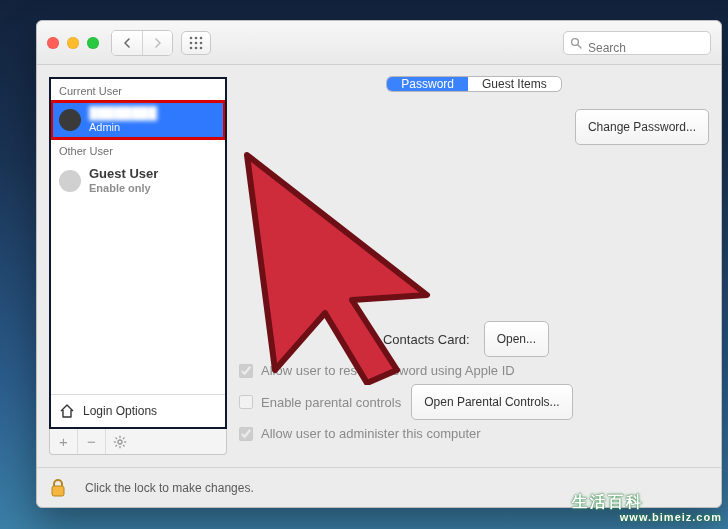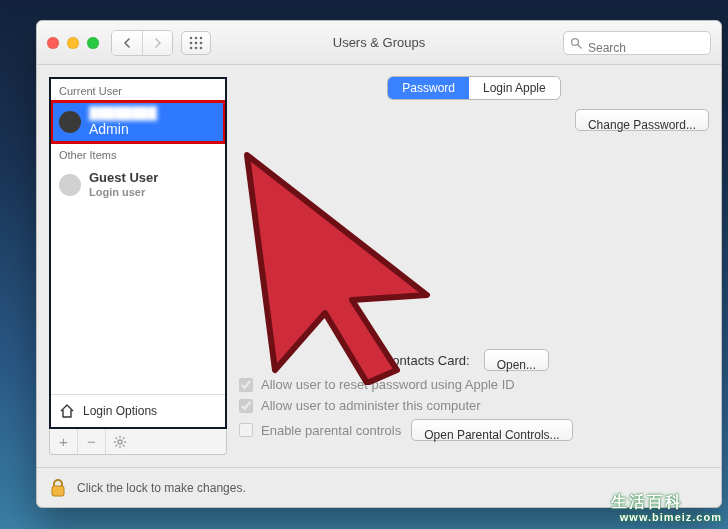--- a/index.html
+++ b/index.html
@@ -42,47 +42,47 @@
   .userlist .section-header { font-size:11px; color:#6f6f6f; padding: 6px 8px 4px; }
   .current-user {
     background:#2f79ff; color:#fff; padding:6px 8px; display:flex; align-items:center; gap:8px;
     outline: 3px solid #d60000; outline-offset:-2px;
     position:relative;
   }
   .avatar { width:22px; height:22px; border-radius:50%; background:#d0d0d0; display:inline-block;}
   .avatar.dark { background:#3a3a3a; }
   .user-lines { display:flex; flex-direction:column; line-height:1.15;}
   .user-name { font-size:12px; filter: blur(2px);}
-  .user-role { font-size:14px; opacity:.95; }
+  .user-role { font-size:11px; opacity:.95; }
   .guest-user { padding:6px 8px; display:flex; align-items:center; gap:8px; color:#3a3a3a;font-weight:bold;}
   .guest-user .user-role { color:#888; font-size:11px;}
   .spacer { flex:1; }
   .login-options { border-top:1px solid #dcdcdc; padding:8px; display:flex; align-items:center; gap:8px; font-size:12px; color:#333;}
   .sidebar-footer { height:26px; border:1px solid #c8c8c8; border-top:none; border-radius:0 0 4px 4px; background:#f4f4f4; display:flex; align-items:center;}
   .ft-btn { width:28px; height:100%; display:flex; align-items:center; justify-content:center; border-right:1px solid #dcdcdc; color:#9a9a9a; font-size:15px; cursor:pointer;}
 
   .main { flex:1; position:relative; display:flex; flex-direction:column;}
   .tabs { display:flex; justify-content:center; gap:0; margin-top: 0px;}
   .seg { display:inline-flex; border-radius:5px; overflow:hidden; box-shadow: 0 0 0 1px #b8b8b8;}
-  .seg button { border:none; height:22px; padding:0 14px; font-size:12px; cursor:pointer; background:#ffffff; color:#333;}
+  .seg button { border:none; height:14px; padding:0 14px; font-size:12px; cursor:pointer; background:#ffffff; color:#333;}
   .seg button.active { background:#3a82ff; color:#ffffff;}
   .change-pw { position:absolute; right:0; top:32px;}
-  .mac-btn { height:22px; padding:8px 12px; font-size:12px; border:1px solid #bcbcbc; border-radius:5px; background:linear-gradient(#ffffff,#f3f3f3); cursor:pointer; color:#333;}
+  .mac-btn { height:36px; padding:8px 12px; font-size:12px; border:1px solid #bcbcbc; border-radius:5px; background:linear-gradient(#ffffff,#f3f3f3); cursor:pointer; color:#333;}
 
   .lower { margin-top:auto; padding-bottom:8px;}
   .row { display:flex; align-items:center; gap:10px; margin:6px 0;}
   .row.right { justify-content:flex-end; padding-right:160px; gap:14px;}
   .label-r { text-align:right; }
   .chk { display:flex; align-items:center; gap:8px; color:#8a8a8a; font-size:13px;}
   .chk input { width:14px; height:14px; accent-color:#3a82ff;}
 
-  .lockbar { height:40px; border-top:1px solid #d3d3d3; display:flex; align-items:center; padding:0 12px; gap:10px; color:#5a5a5a; font-size:12px;}
+  .lockbar { height:40px; border-top:1px solid #d3d3d3; display:flex; align-items:center; padding:0 12px; gap:18px; color:#5a5a5a; font-size:12px;}
 
   .big-cursor { position:absolute; left:190px; top:80px; pointer-events:none; }
-  .watermark { position:absolute; right:6px; bottom:6px; text-align:center; font-size:16px; font-weight:700; letter-spacing:2px; color:#fff; text-shadow:0 0 3px #29a74a, 0 0 1px #000; line-height:1.1;}
+  .watermark { position:absolute; right:6px; bottom:6px; text-align:left; font-size:16px; font-weight:700; letter-spacing:2px; color:#fff; text-shadow:0 0 3px #29a74a, 0 0 1px #000; line-height:1.1;}
   .watermark .url { font-size:11px; letter-spacing:1px; font-weight:600;margin-left:48px;}
 
   svg { display:block; }
 </style>
 </head>
 <body>
 
 <div class="desktop">
 
   <div class="window">
@@ -113,21 +113,20 @@
               <circle cx="12" cy="2" r="1.3"></circle>
               <circle cx="2" cy="7" r="1.3"></circle>
               <circle cx="7" cy="7" r="1.3"></circle>
               <circle cx="12" cy="7" r="1.3"></circle>
               <circle cx="2" cy="12" r="1.3"></circle>
               <circle cx="7" cy="12" r="1.3"></circle>
               <circle cx="12" cy="12" r="1.3"></circle>
             </g>
         </svg>
       </button>
-      <div class="window-title">Users &amp; Groups</div>
       <div class="searchwrap">
         <svg width="12" height="12" viewBox="0 0 12 12">
             <circle cx="5" cy="5" r="3.4" stroke="#9a9a9a" stroke-width="1.4" fill="none"></circle>
             <line x1="8" y1="8" x2="11" y2="11" stroke="#9a9a9a" stroke-width="1.4" stroke-linecap="round"></line>
           </svg>
         <input placeholder="Search" style="">
       </div>
     </div>
 
     <div class="content">
@@ -135,26 +134,26 @@
       <div class="sidebar">
         <div class="userlist">
           <div class="section-header">Current User</div>
           <div class="current-user">
             <span class="avatar dark"></span>
             <div class="user-lines">
               <span class="user-name">████████</span>
               <span class="user-role">Admin</span>
             </div>
           </div>
-          <div class="section-header">Other Items</div>
+          <div class="section-header">Other User</div>
           <div class="guest-user">
             <span class="avatar"></span>
             <div class="user-lines">
               <span>Guest User</span>
-              <span class="user-role">Login user</span>
+              <span class="user-role">Enable only</span>
             </div>
           </div>
           <div class="spacer"></div>
           <div class="login-options">
             <svg width="16" height="16" viewBox="0 0 16 16">
                 <path d="M2 8 L8 2 L14 8 M4 7 V14 H12 V7" fill="none" stroke="#333" stroke-width="1.4" stroke-linejoin="round"></path>
               </svg>
             <span>Login Options</span>
           </div>
         </div>
@@ -176,50 +175,50 @@
                 </g>
               </svg>
           </div>
         </div>
       </div>
 
       <div class="main">
         <div class="tabs">
           <div class="seg">
             <button class="active">Password</button>
-            <button>Login Apple</button>
+            <button>Guest Items</button>
           </div>
         </div>
         <div class="change-pw">
           <button class="mac-btn">Change Password...</button>
         </div>
 
         <div class="lower">
           <div class="row right">
             <span class="label-r">Contacts Card:</span>
             <button class="mac-btn">Open...</button>
           </div>
           <div class="row">
             <label class="chk">
               <input type="checkbox" checked="" disabled="" style="">
               <span>Allow user to reset password using Apple ID</span>
-            </label>
-          </div>
-          <div class="row">
-            <label class="chk">
-              <input type="checkbox" checked="" disabled="" style="">
-              <span>Allow user to administer this computer</span>
             </label>
           </div>
           <div class="row">
             <label class="chk">
               <input type="checkbox" disabled="" style="">
               <span>Enable parental controls</span>
             </label>
             <button class="mac-btn">Open Parental Controls...</button>
+          </div>
+          <div class="row">
+            <label class="chk">
+              <input type="checkbox" checked="" disabled="" style="">
+              <span>Allow user to administer this computer</span>
+            </label>
           </div>
         </div>
       </div>
 
       <svg class="big-cursor" width="220" height="240" viewBox="0 0 220 240">
         <path d="M20 10 L200 150 L125 155 L170 225 L140 238 L98 168 L48 225 Z" fill="#cf2c3b" stroke="#6e0f16" stroke-width="6" stroke-linejoin="round"></path>
       </svg>
 
     </div>
 

